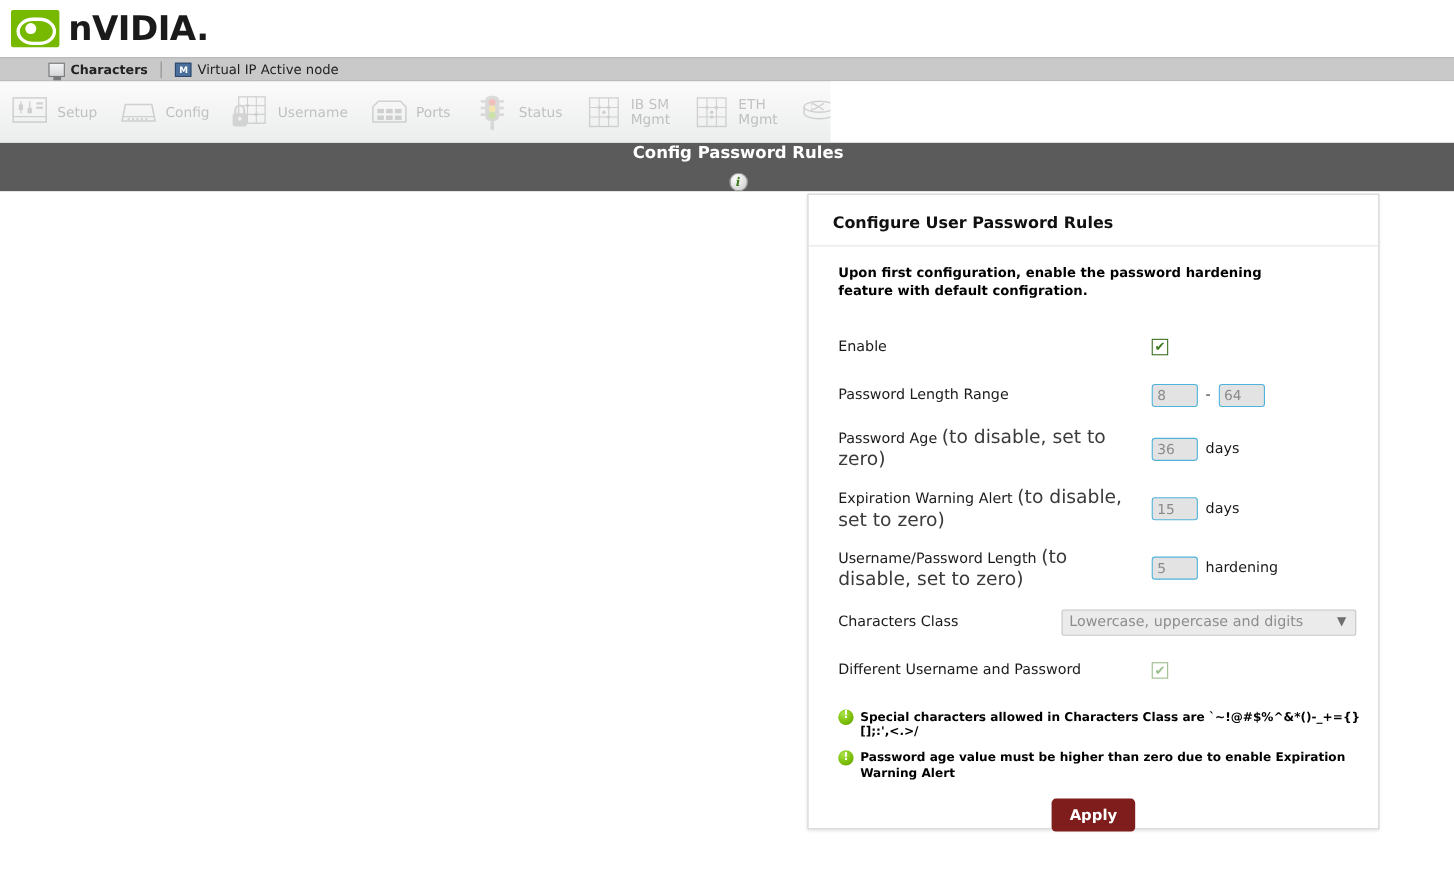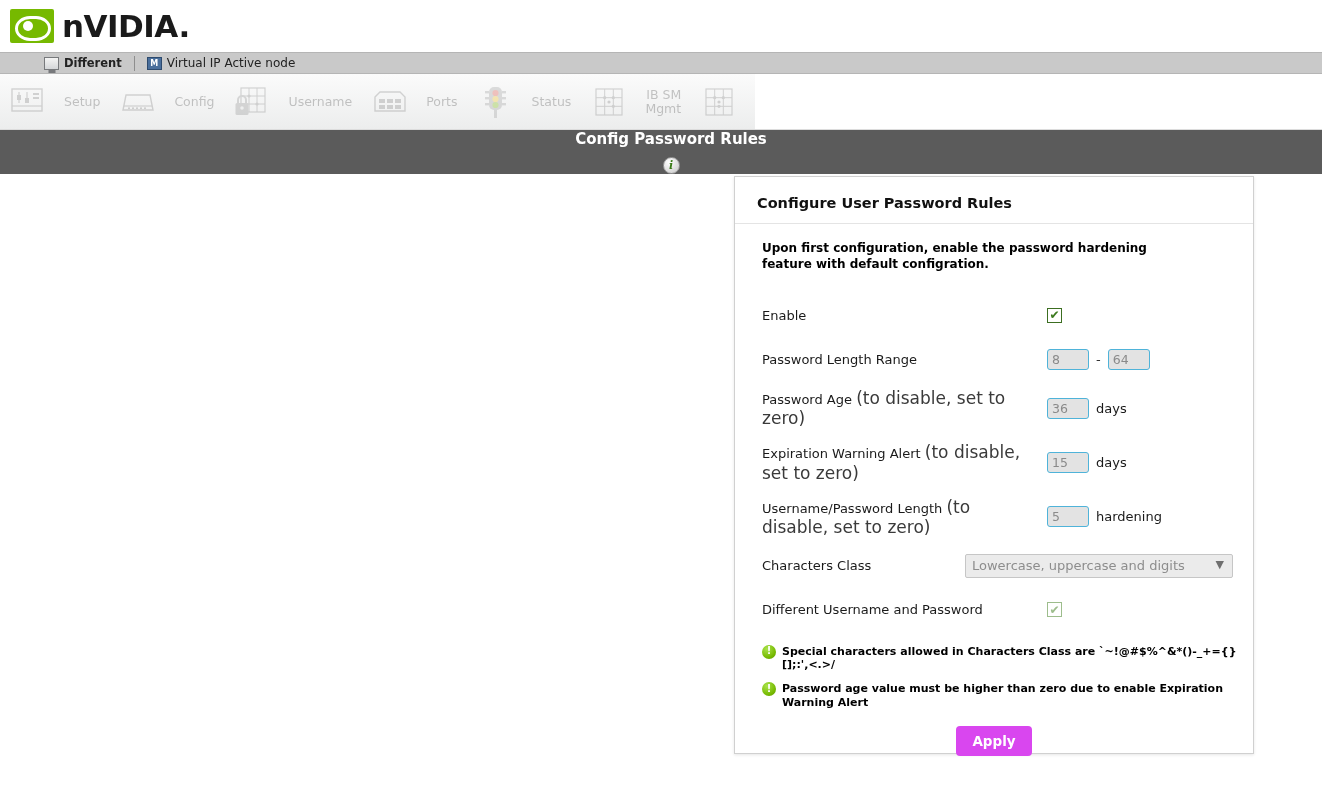--- a/index.html
+++ b/index.html
@@ -101,25 +101,24 @@
   }
   .navbar::after {
     content: "";
     position: absolute;
     left: 755px; top: 0; right: 0; bottom: 0;
     background: #ffffff;
   }
   .nav-item {
     display: flex;
     align-items: center;
-    gap: 16px;
+    gap: 4px;
     margin-right: 18px;
     opacity: 0.30;
     cursor: default;
-    text-align: right;
   }
   .nav-item .nav-label {
     font-size: 12.5px;
     color: #4a4a4a;
     line-height: 1.05;
     white-space: pre-line;
   }
   .nav-ico { width: 40px; height: 34px; flex: 0 0 40px; }
 
   
@@ -294,21 +293,21 @@
     display: flex; align-items: center; justify-content: center;
     margin-top: 0px;
   }
 
   .apply-wrap {
     display: flex;
     justify-content: center;
     margin-top: 16px;
   }
   .apply-btn {
-    background: #d946ef;
+    background: #7f1d1d;
     border: none;
     border-radius: 4px;
     color: #ffffff;
     font-size: 13.5px;
     font-weight: 700;
     padding: 7px 16px;
     cursor: pointer;
     font-family: "DejaVu Sans", "Liberation Sans", sans-serif;
   }
 </style>
@@ -320,21 +319,21 @@
     <div class="nv-eye"></div>
     <div class="nv-word">nVIDIA.</div>
   </div>
 </div>
 
 <div class="statusstrip">
   <div class="st-item">
     <span class="mini-icon">
       <span class="stand"></span>
     </span>
-    <span>Different</span>
+    <span>Characters</span>
   </div>
   <div class="st-sep"></div>
   <div class="st-item">
     <span class="mini-icon blue">M</span>
     <span class="vip-label">Virtual IP Active node</span>
   </div>
 </div>
 
 <div class="navbar">
 

